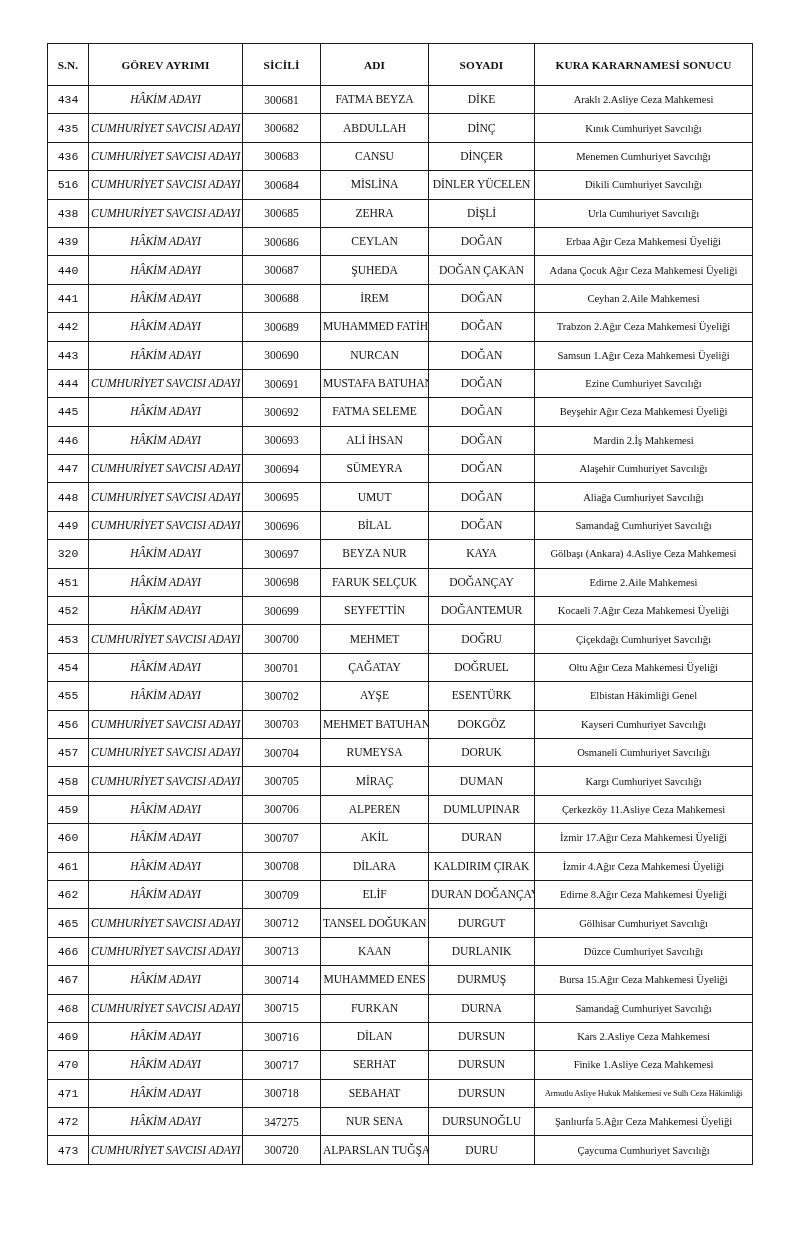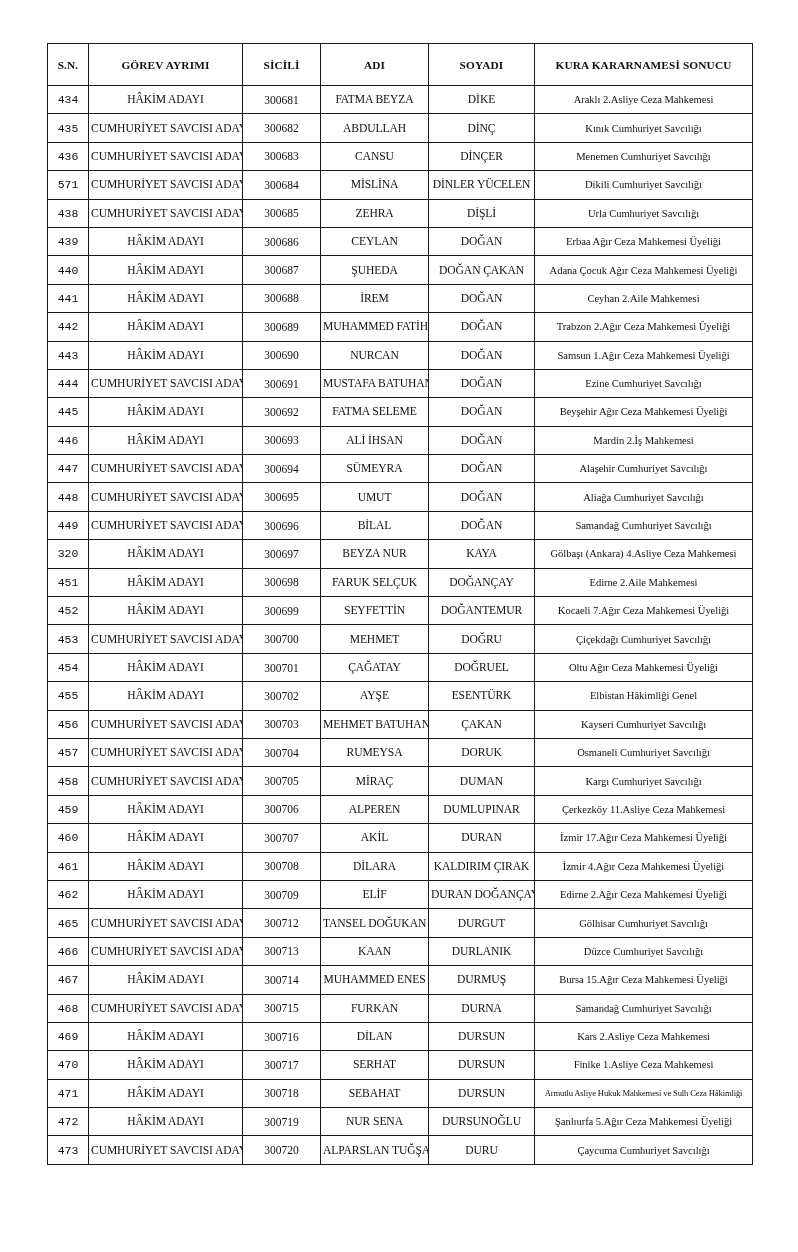--- a/index.html
+++ b/index.html
@@ -62,21 +62,21 @@
 
   
   .col-sn      { width: 41px; }
   .col-gorev   { width: 154px; }
   .col-sicil   { width: 78px; }
   .col-adi     { width: 108px; }
   .col-soyadi  { width: 106px; }
   .col-sonuc   { width: 218px; }
 
   td.c-sn      { font-size: 11.5px; font-family: Liberation Mono, monospace; }
-  td.c-gorev   { font-size: 11.6px; letter-spacing: -0.1px; }
+  td.c-gorev   { font-size: 11.6px; letter-spacing: -0.1px; font-style: italic; }
   td.c-sicil   { font-size: 11.5px; }
   td.c-adi     { font-size: 11.6px; letter-spacing: -0.1px; }
   td.c-soyadi  { font-size: 11.6px; letter-spacing: -0.1px; }
   td.c-sonuc   { font-size: 10.6px; letter-spacing: -0.05px; }
 
   
   td.c-sonuc.tight { font-size: 8.6px; letter-spacing: -0.15px; }
 </style>
 </head>
 <body>
@@ -121,21 +121,21 @@
           </tr>
           <tr>
             <td class="c-sn">436</td>
             <td class="c-gorev">CUMHURİYET SAVCISI ADAYI</td>
             <td class="c-sicil">300683</td>
             <td class="c-adi">CANSU</td>
             <td class="c-soyadi">DİNÇER</td>
             <td class="c-sonuc">Menemen Cumhuriyet Savcılığı</td>
           </tr>
           <tr>
-            <td class="c-sn">571</td>
+            <td class="c-sn">516</td>
             <td class="c-gorev">CUMHURİYET SAVCISI ADAYI</td>
             <td class="c-sicil">300684</td>
             <td class="c-adi">MİSLİNA</td>
             <td class="c-soyadi">DİNLER YÜCELEN</td>
             <td class="c-sonuc">Dikili Cumhuriyet Savcılığı</td>
           </tr>
           <tr>
             <td class="c-sn">438</td>
             <td class="c-gorev">CUMHURİYET SAVCISI ADAYI</td>
             <td class="c-sicil">300685</td>
@@ -277,21 +277,21 @@
             <td class="c-sicil">300702</td>
             <td class="c-adi">AYŞE</td>
             <td class="c-soyadi">ESENTÜRK</td>
             <td class="c-sonuc">Elbistan Hâkimliği Genel</td>
           </tr>
           <tr>
             <td class="c-sn">456</td>
             <td class="c-gorev">CUMHURİYET SAVCISI ADAYI</td>
             <td class="c-sicil">300703</td>
             <td class="c-adi">MEHMET BATUHAN</td>
-            <td class="c-soyadi">ÇAKAN</td>
+            <td class="c-soyadi">DOKGÖZ</td>
             <td class="c-sonuc">Kayseri Cumhuriyet Savcılığı</td>
           </tr>
           <tr>
             <td class="c-sn">457</td>
             <td class="c-gorev">CUMHURİYET SAVCISI ADAYI</td>
             <td class="c-sicil">300704</td>
             <td class="c-adi">RUMEYSA</td>
             <td class="c-soyadi">DORUK</td>
             <td class="c-sonuc">Osmaneli Cumhuriyet Savcılığı</td>
           </tr>
@@ -326,21 +326,21 @@
             <td class="c-adi">DİLARA</td>
             <td class="c-soyadi">KALDIRIM ÇIRAK</td>
             <td class="c-sonuc">İzmir 4.Ağır Ceza Mahkemesi Üyeliği</td>
           </tr>
           <tr>
             <td class="c-sn">462</td>
             <td class="c-gorev">HÂKİM ADAYI</td>
             <td class="c-sicil">300709</td>
             <td class="c-adi">ELİF</td>
             <td class="c-soyadi">DURAN DOĞANÇAY</td>
-            <td class="c-sonuc">Edirne 2.Ağır Ceza Mahkemesi Üyeliği</td>
+            <td class="c-sonuc">Edirne 8.Ağır Ceza Mahkemesi Üyeliği</td>
           </tr>
           <tr>
             <td class="c-sn">465</td>
             <td class="c-gorev">CUMHURİYET SAVCISI ADAYI</td>
             <td class="c-sicil">300712</td>
             <td class="c-adi">TANSEL DOĞUKAN</td>
             <td class="c-soyadi">DURGUT</td>
             <td class="c-sonuc">Gölhisar Cumhuriyet Savcılığı</td>
           </tr>
           <tr>
@@ -387,21 +387,21 @@
             <td class="c-sn">471</td>
             <td class="c-gorev">HÂKİM ADAYI</td>
             <td class="c-sicil">300718</td>
             <td class="c-adi">SEBAHAT</td>
             <td class="c-soyadi">DURSUN</td>
             <td class="c-sonuc tight">Armutlu Asliye Hukuk Mahkemesi ve Sulh Ceza Hâkimliği</td>
           </tr>
           <tr>
             <td class="c-sn">472</td>
             <td class="c-gorev">HÂKİM ADAYI</td>
-            <td class="c-sicil">300719</td>
+            <td class="c-sicil">347275</td>
             <td class="c-adi">NUR SENA</td>
             <td class="c-soyadi">DURSUNOĞLU</td>
             <td class="c-sonuc">Şanlıurfa 5.Ağır Ceza Mahkemesi Üyeliği</td>
           </tr>
           <tr>
             <td class="c-sn">473</td>
             <td class="c-gorev">CUMHURİYET SAVCISI ADAYI</td>
             <td class="c-sicil">300720</td>
             <td class="c-adi">ALPARSLAN TUĞŞAD</td>
             <td class="c-soyadi">DURU</td>

